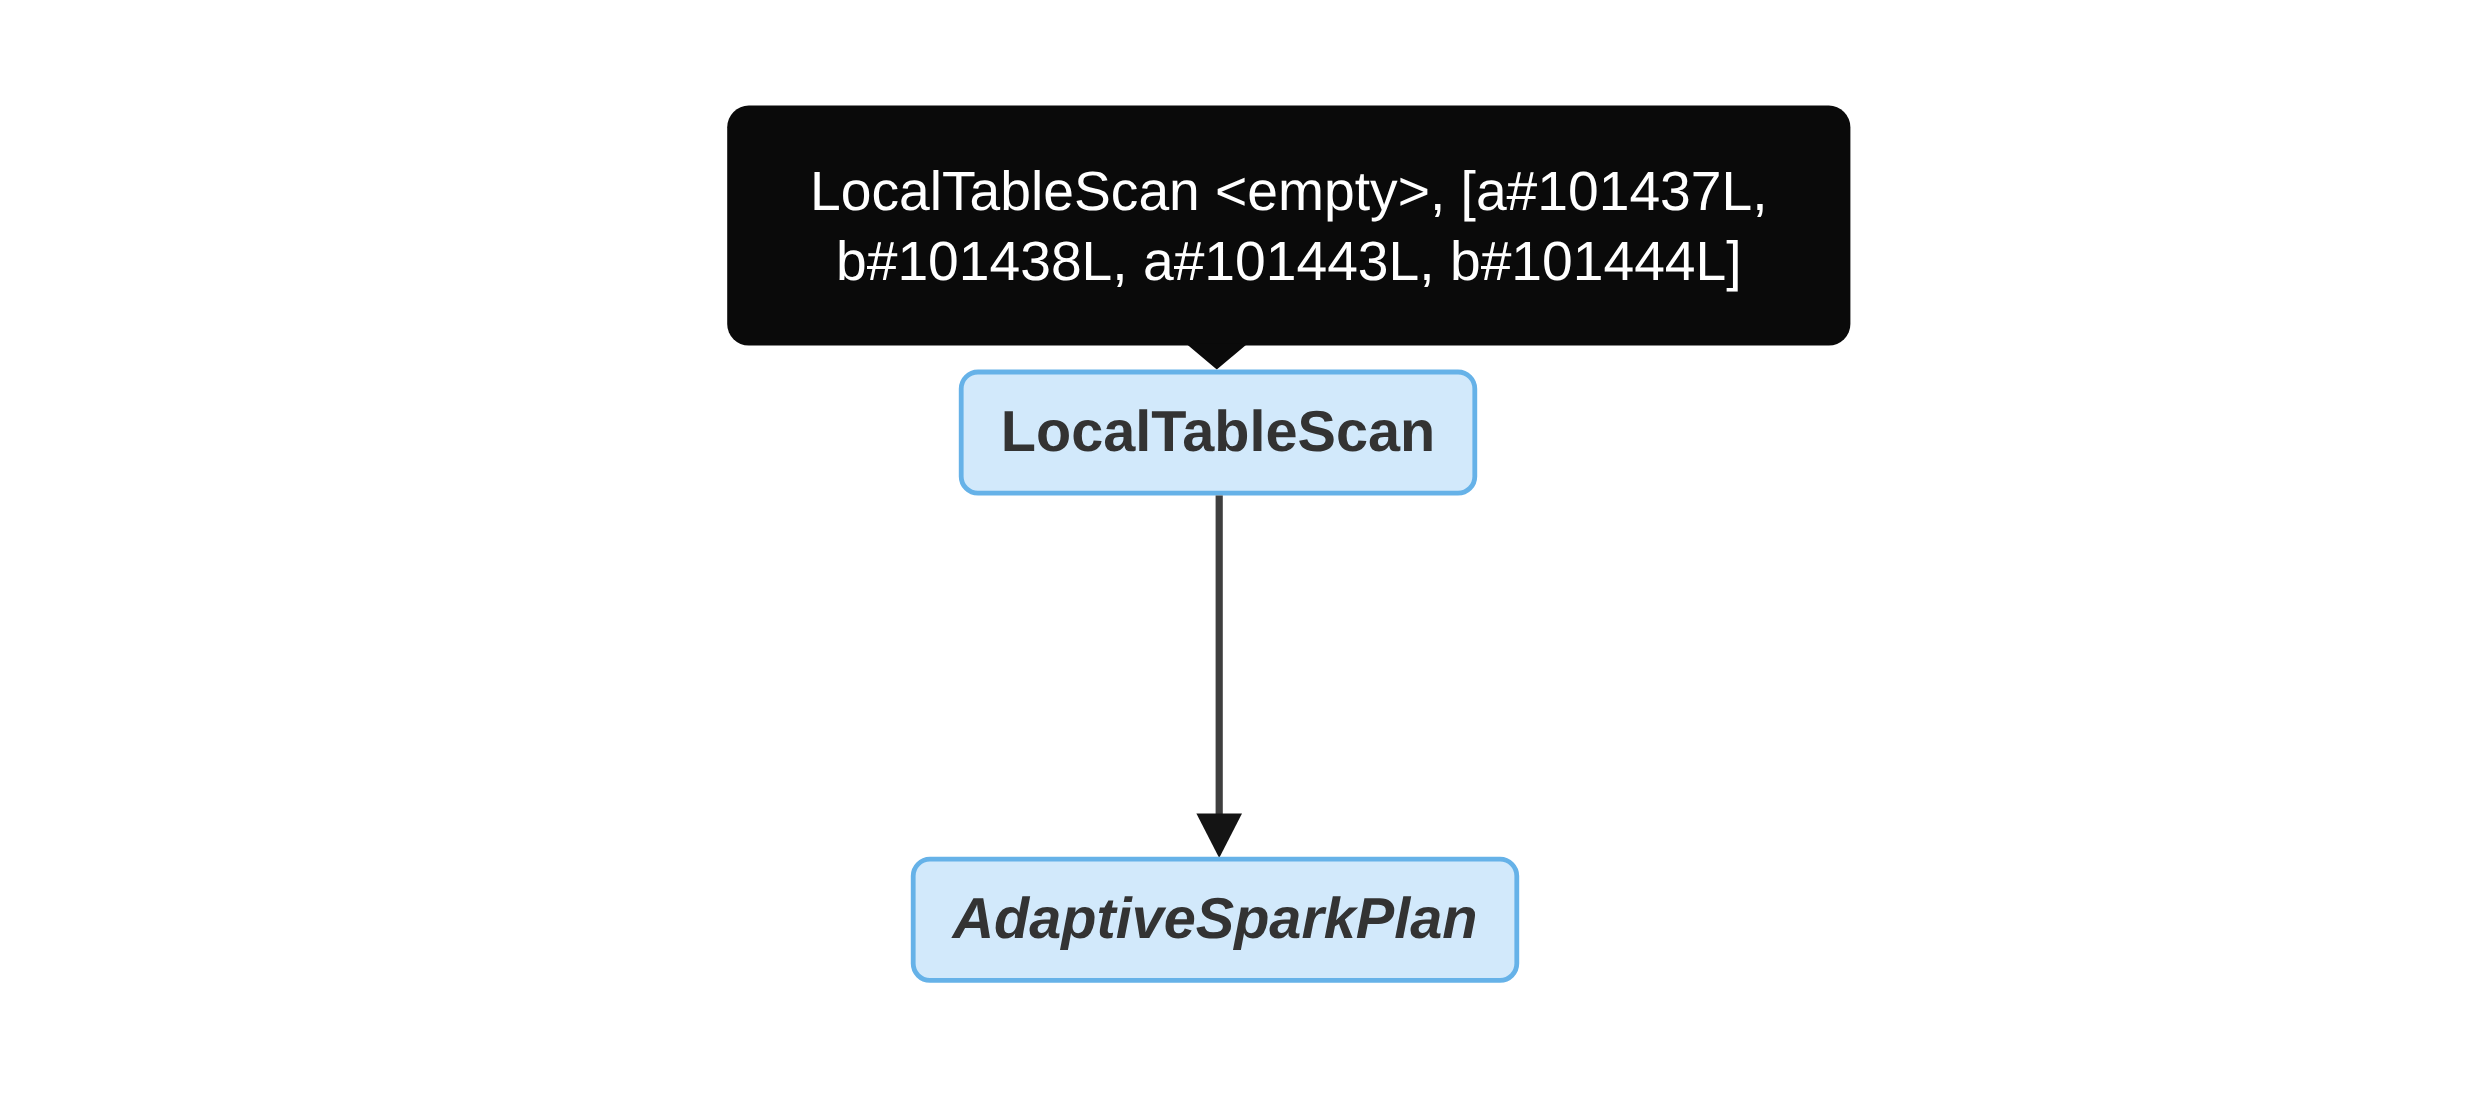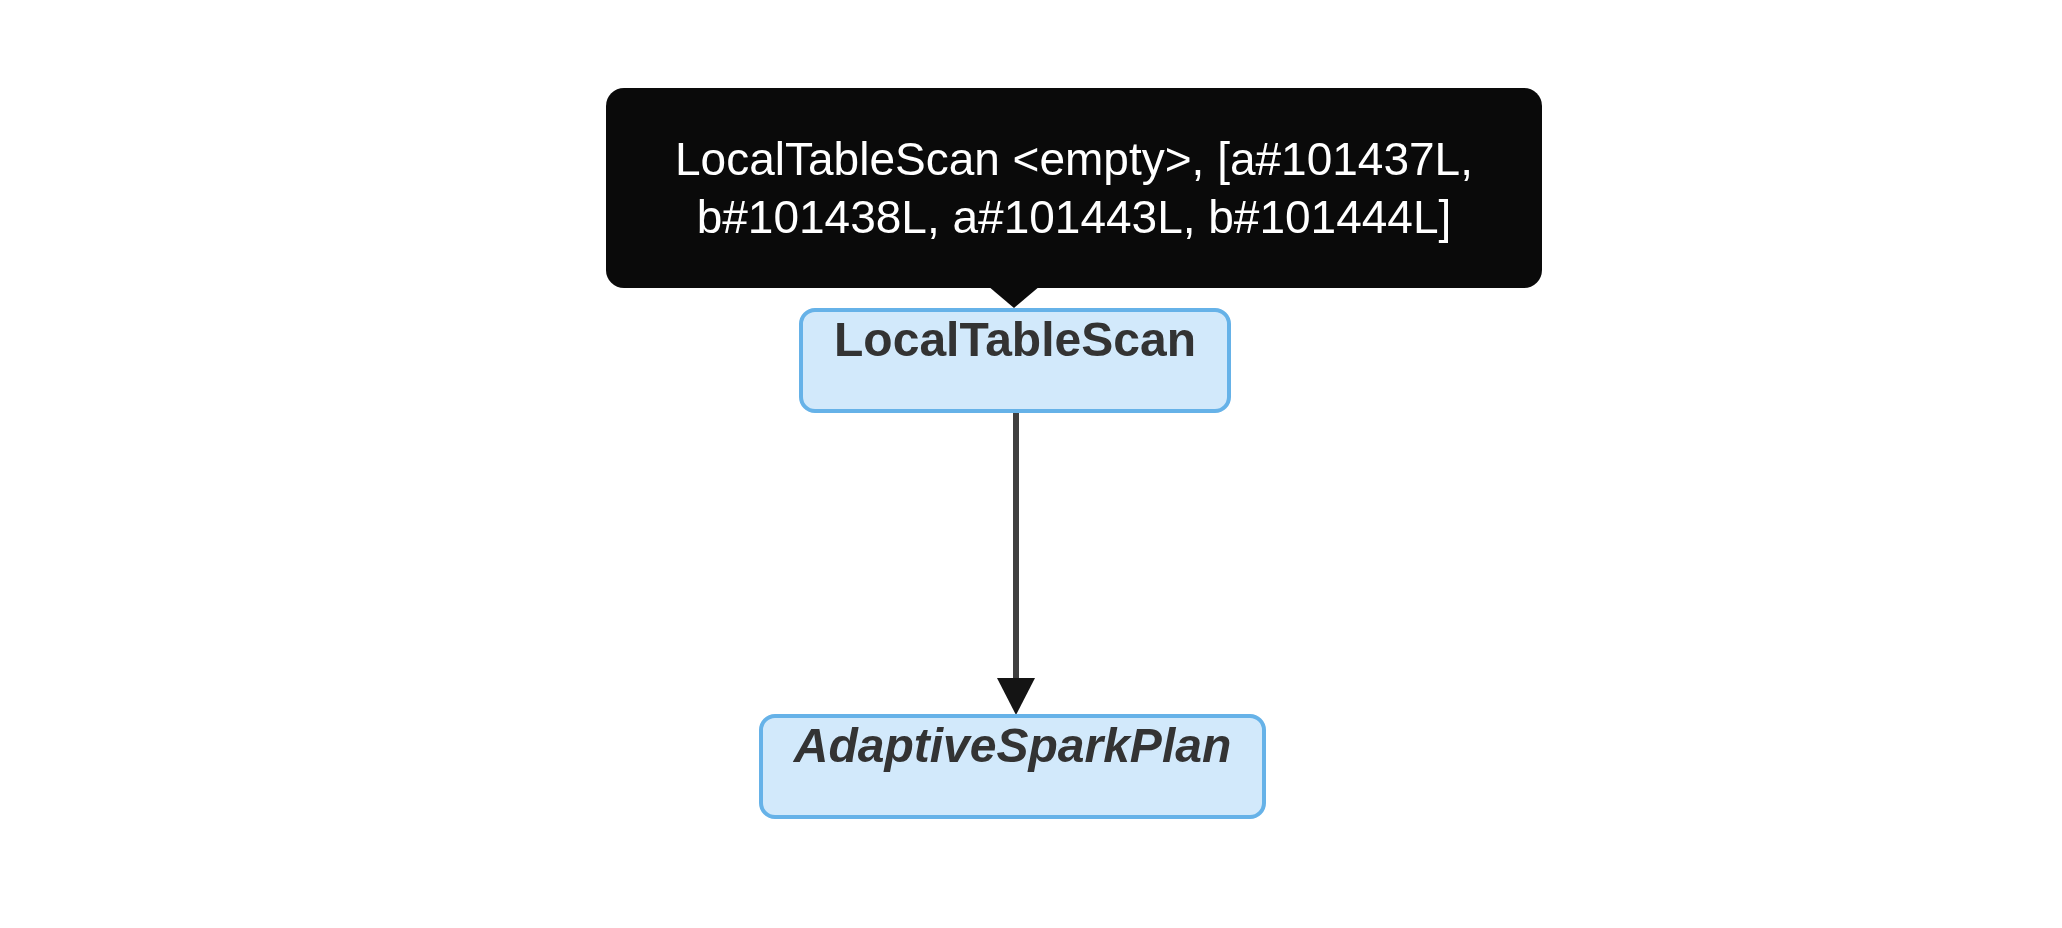--- a/index.html
+++ b/index.html
@@ -47,20 +47,21 @@
     border-left: 26px solid transparent;
     border-right: 26px solid transparent;
     border-top: 22px solid var(--tooltip-bg);
   }
   .node {
     position: absolute;
     background: var(--node-fill);
     border: 4px solid var(--node-border);
     border-radius: 16px;
     display: flex;
+    align-items: center;
     justify-content: center;
   }
   .node-label {
     font-size: 48px;
     font-weight: bold;
     color: var(--node-text);
     white-space: nowrap;
   }
   .node-localtablescan   { left: 765px; top: 308px; width: 432px; height: 105px; }
   .node-adaptivesparkplan{ left: 725px; top: 714px; width: 507px; height: 105px; font-style: italic; }

